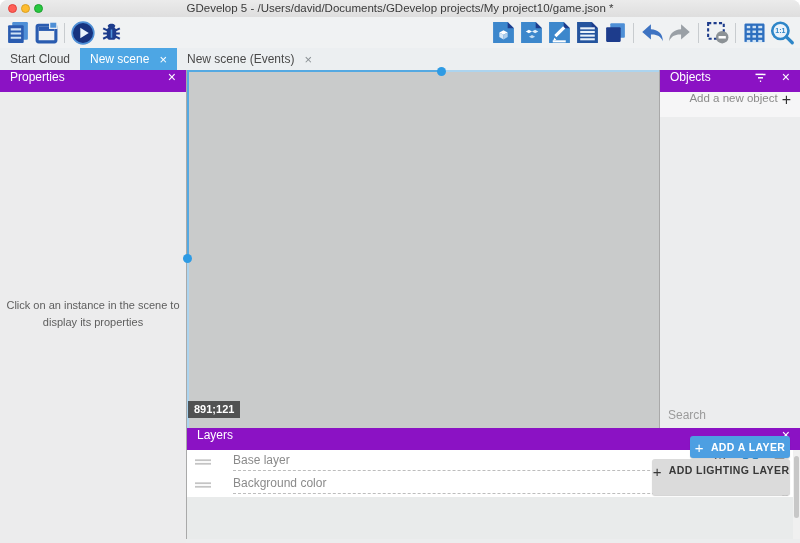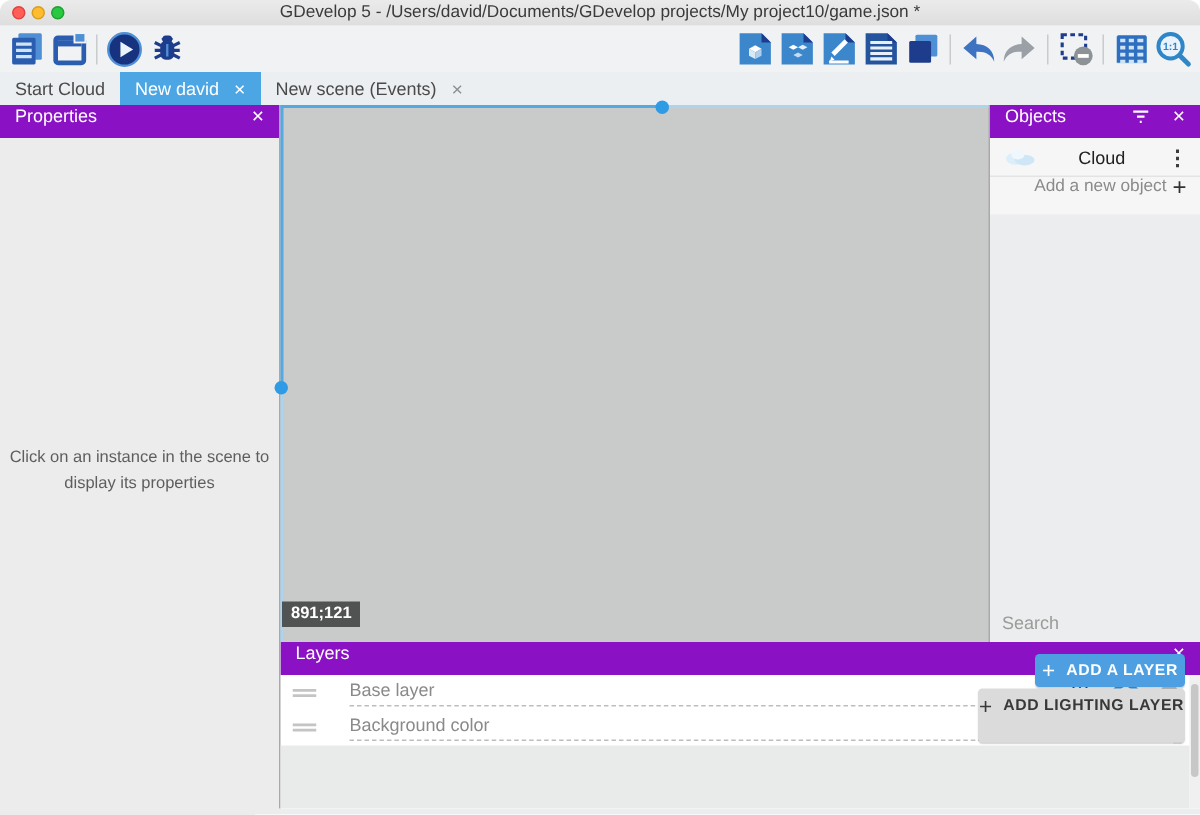--- a/index.html
+++ b/index.html
@@ -245,21 +245,21 @@
         <line x1="16" y1="15.5" x2="21.5" y2="21" stroke="#2E86C8" stroke-width="3" stroke-linecap="round"></line>
       </svg>
     </div>
   </div>
 
   <div class="tabbar">
     <div class="tab">
       <span>Start Cloud</span>
     </div>
     <div class="tab active">
-      <span>New david</span>
+      <span>New scene</span>
       <span class="tabx">×</span>
     </div>
     <div class="tab">
       <span>New scene (Events)</span>
       <span class="tabx">×</span>
     </div>
   </div>
 
   <div class="main">
 
@@ -288,29 +288,20 @@
       <div class="panel-header">
         <span class="ph-title">Objects</span>
         <svg width="15" height="15" viewBox="0 0 24 24" style="margin-right:14px">
           <g stroke="#fff" stroke-width="2.4">
               <line x1="4" y1="7" x2="20" y2="7"></line>
               <line x1="8" y1="12.5" x2="16" y2="12.5"></line>
               <line x1="11" y1="18" x2="13" y2="18"></line>
             </g>
         </svg>
         <span class="ph-x">×</span>
-      </div>
-      <div class="obj-row">
-        <svg width="23" height="13" viewBox="0 0 26 14">
-          <ellipse cx="10" cy="8.5" rx="7" ry="4.5" fill="#DCEEF9"></ellipse>
-          <ellipse cx="17" cy="9.5" rx="7.5" ry="4" fill="#CFE6F6"></ellipse>
-          <ellipse cx="12" cy="5.5" rx="5" ry="3.5" fill="#EDF7FD"></ellipse>
-        </svg>
-        <span class="obj-name">Cloud</span>
-        <span class="kebab">⋮</span>
       </div>
       <div class="add-row">
         <span class="add-label">Add a new object</span>
         <span class="plus-glyph">+</span>
       </div>
       <div class="search-row">
         <input type="text" placeholder="Search" style="">
         <svg width="16" height="16" viewBox="0 0 20 20" fill="none" stroke="#5F6368" stroke-width="2">
           <circle cx="8.5" cy="8.5" r="6"></circle>
             <line x1="13" y1="13" x2="19" y2="19"></line>

